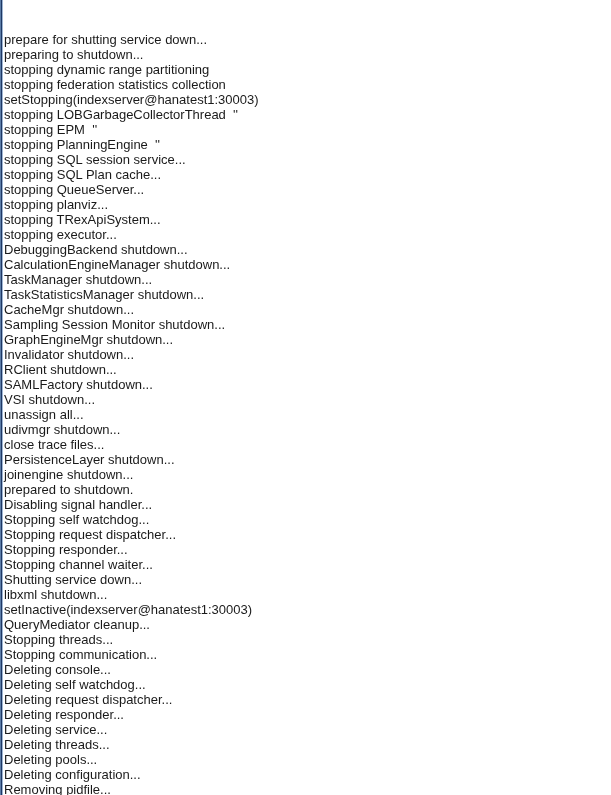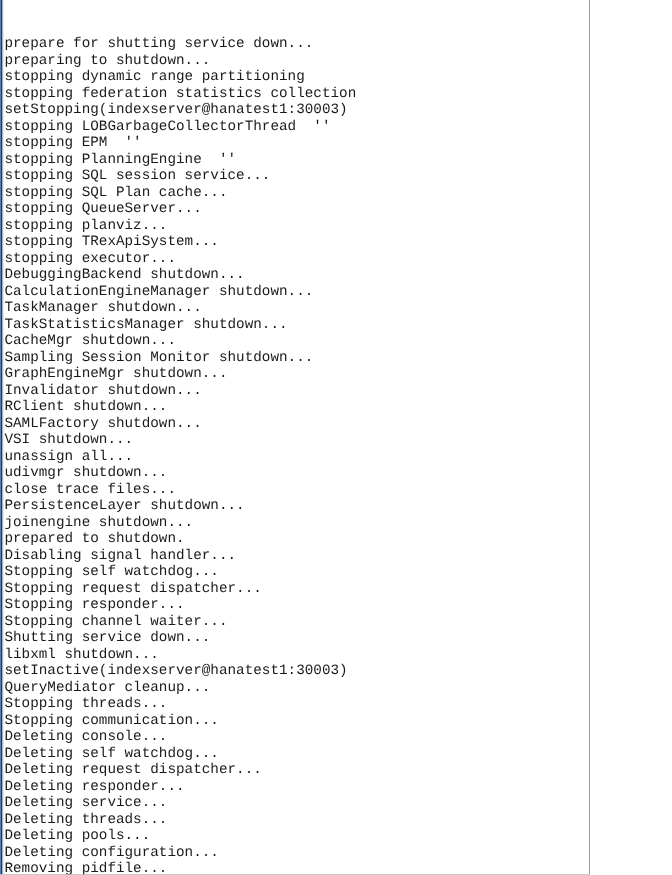--- a/index.html
+++ b/index.html
@@ -2,25 +2,25 @@
 <html><head>
 <meta charset="utf-8">
 <style>
   html, body {
     margin: 0;
     padding: 0;
     background: #ffffff;
   }
   .screen {
     position: relative;
-    width: 536px;
+    width: 611px;
     height: 795px;
     overflow: hidden;
-    background: #000000;
-    font-family: Liberation Mono, monospace;
+    background: #ef4444;
+    font-family: Liberation Sans, sans-serif;
   }
   .terminal {
     position: absolute;
     inset: 0;
     background: #ffffff;
   }
   
   .window-border {
     position: absolute;
     left: 0;

